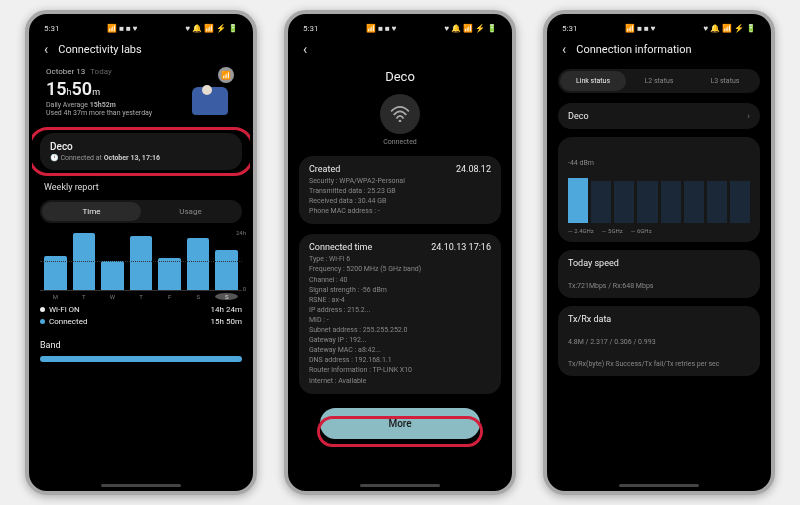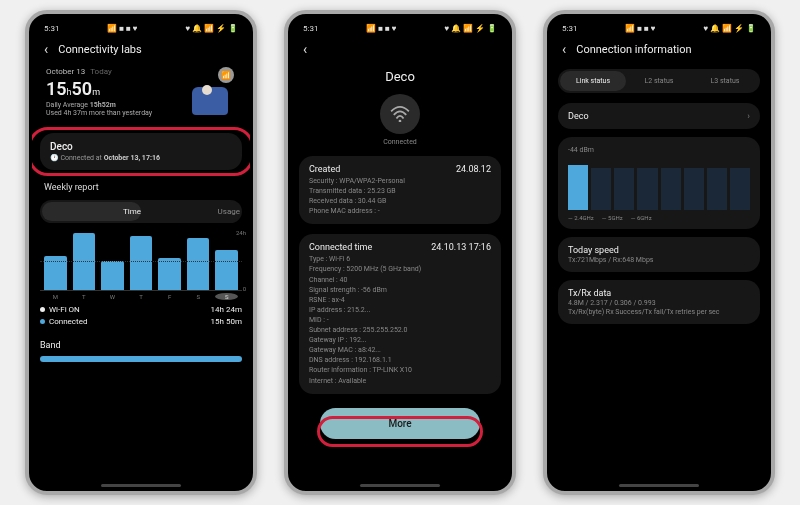--- a/index.html
+++ b/index.html
@@ -82,21 +82,21 @@
   }
   .section-label { font-size: 9px; padding: 4px 4px; color:#ddd; }
   .seg {
     display: flex;
     background: #171717;
     border-radius: 20px;
     padding: 2px;
     margin: 4px 0 8px;
   }
   .seg-btn {
-    flex:1; text-align:right; font-size:8px; padding:5px 0;
+    flex:1; text-align:center; font-size:8px; padding:5px 0;
     border-radius: 18px; color:#888;
   }
   .seg-btn.active { background:#2a2a2a; color:#eee; }
   .chart {
     height: 60px; display:flex; align-items:flex-end; gap:6px;
     padding: 0 4px; position: relative;
     border-bottom: 1px solid #333;
   }
   .bar { flex:1; background:#4ea8db; border-radius:2px 2px 0 0; }
   .chart-labels { display:flex; gap:6px; padding:2px 4px; font-size:6px; color:#777; }
@@ -123,21 +123,21 @@
     display:block; margin:14px auto 0; width:160px; padding:10px 0;
     background:#8bbcc4; color:#1a1a1a; text-align:center; border-radius:20px;
     font-size:10px; font-weight:500; position:relative;
   }
   
   .tabs { display:flex; background:#171717; border-radius:20px; padding:2px; margin:6px 0 10px; }
   .tab { flex:1; text-align:center; font-size:7px; padding:6px 0; border-radius:18px; color:#888; }
   .tab.active { background:#2a2a2a; color:#eee; }
   .info-block { background:#171717; border-radius:14px; padding:8px 10px; margin-bottom:8px; }
   .info-title { font-size:9px; }
-  .info-sub { font-size:7px; color:#888; margin-top:1px; }
+  .info-sub { font-size:7px; color:#888; margin-top:14px; }
   .rssi-chart { height:50px; display:flex; align-items:flex-end; gap:3px; margin-top:6px; }
   .rssi-bar { flex:1; background:#1a2838; }
   .rssi-bar:first-child { background:#4ea8db; }
   .rssi-legend { display:flex; gap:8px; font-size:6px; color:#888; margin-top:4px; }
   .homebar { position:absolute; bottom:4px; left:50%; transform:translateX(-50%); width:80px; height:3px; background:#444; border-radius:2px; }
 </style>
 </head>
 <body>
 
 <div class="phone">

